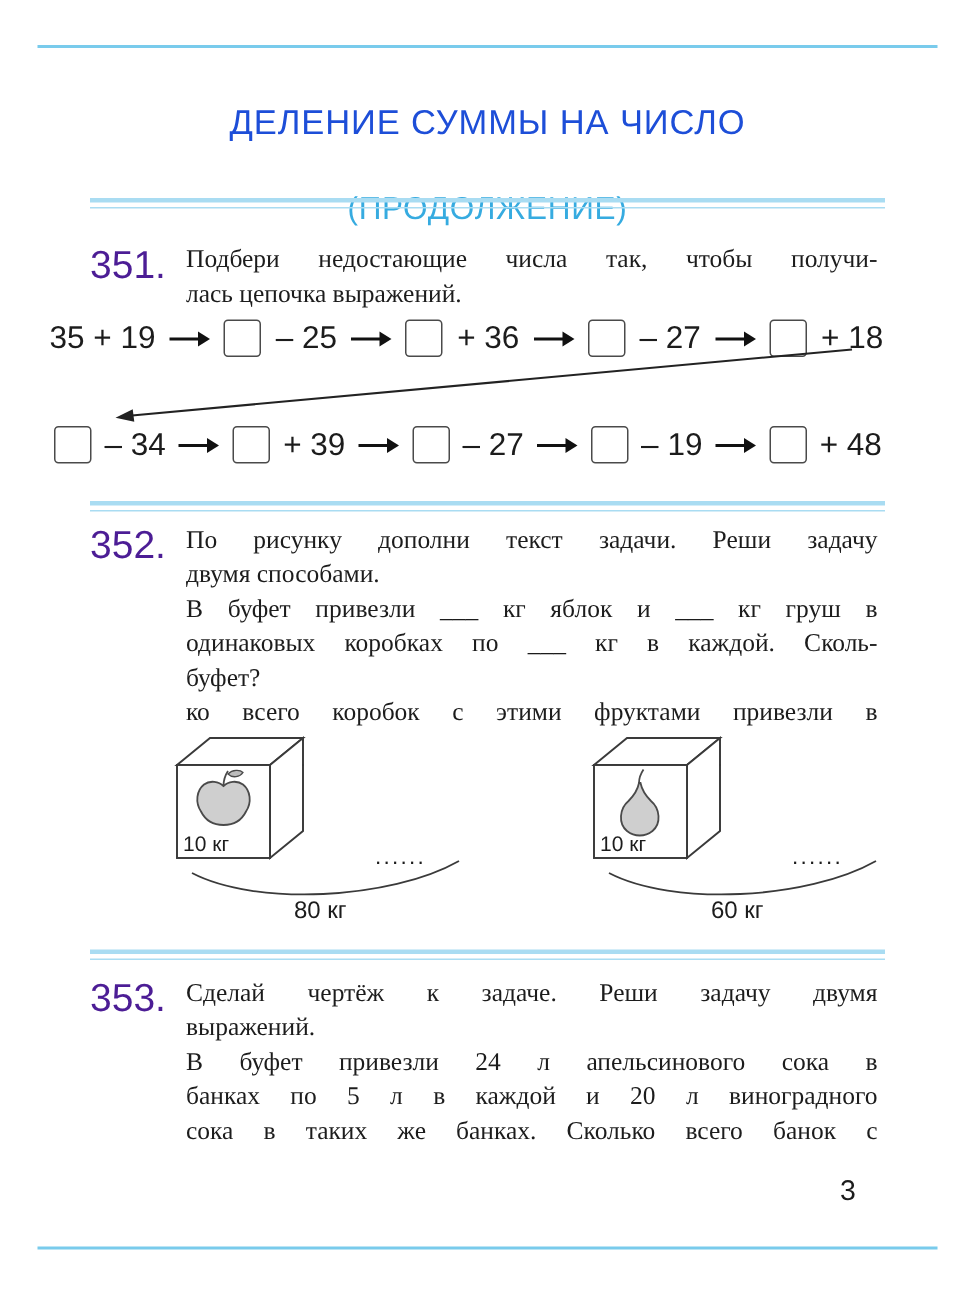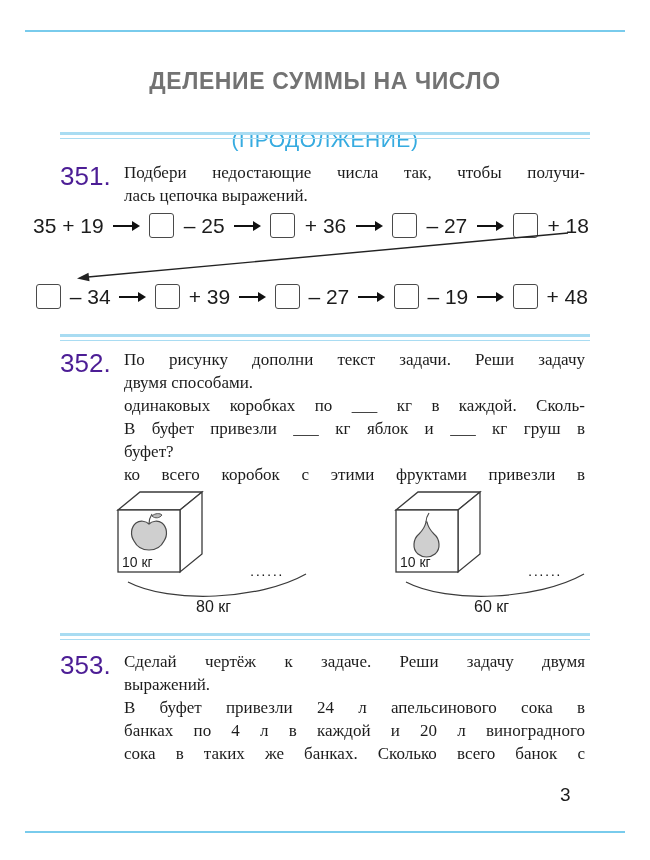--- a/index.html
+++ b/index.html
@@ -1,20 +1,20 @@
 <!DOCTYPE html>
 <html><head>
 <meta charset="utf-8">
 <style>
   html,body{margin:0;padding:0;background:#ededed;}
   .page{position:relative;width:650px;height:860px;background:#ffffff;
         font-family:"Liberation Sans",sans-serif;color:#1c1c1c;overflow:hidden;margin:0 auto;}
   .hrule{position:absolute;left:25px;width:600px;height:2px;background:#79cbec;}
   .title{position:absolute;top:68px;left:0;width:100%;text-align:center;
-         font-size:23px;font-weight:bold;color:#737373;letter-spacing:0.6px;}
+         font-size:23px;font-weight:normal;color:#1d4ed8;letter-spacing:0.6px;}
   .subtitle{position:absolute;top:96px;left:0;width:100%;text-align:center;
          font-size:21px;font-weight:400;color:#36abe0;letter-spacing:0.5px;margin-top:32px;}
   .divider{position:absolute;left:60px;width:530px;}
   .divider .d1{height:3px;background:#a9dcf2;}
   .divider .d2{height:1px;background:#a9dcf2;margin-top:3px;}
   .pnum{position:absolute;left:60px;width:60px;font-size:26px;font-weight:normal;color:#4c1d95;}
   .ptext{position:absolute;left:124px;width:461px;font-size:17px;line-height:23px;}
   .p-line{text-align:justify;text-align-last:justify;font-family:Liberation Serif, serif;}
   .p-line.last{text-align:left;text-align-last:left;}
   .chain{position:absolute;display:flex;align-items:center;justify-content:space-between;
@@ -89,22 +89,22 @@
 
   <div class="divider" style="top:334px">
     <div class="d1"></div>
     <div class="d2"></div>
   </div>
 
   <div class="pnum" style="top:348px">352.</div>
   <div class="ptext" style="top:348px">
     <div class="p-line">По рисунку дополни текст задачи. Реши задачу</div>
     <div class="p-line last">двумя способами.</div>
+    <div class="p-line">В буфет привезли ___ кг яблок и ___ кг груш в</div>
     <div class="p-line">одинаковых коробках по ___ кг в каждой. Сколь-</div>
-    <div class="p-line">В буфет привезли ___ кг яблок и ___ кг груш в</div>
     <div class="p-line last">буфет?</div>
     <div class="p-line">ко всего коробок с этими фруктами привезли в</div>
   </div>
 
   <svg class="figsvg" style="left:100px;top:482px" width="250" height="136" viewBox="0 0 250 136">
     <polygon points="18,28 40,10 102,10 80,28" fill="#ffffff" stroke="#3a3a3a" stroke-width="1.3"></polygon>
     <polygon points="80,28 102,10 102,72 80,90" fill="#ffffff" stroke="#3a3a3a" stroke-width="1.3"></polygon>
     <rect x="18" y="28" width="62" height="62" fill="#ffffff" stroke="#3a3a3a" stroke-width="1.3"></rect>
     <g>
       <path d="M49,42 c-3,-3 -9,-4 -13,-1 c-5,4 -6,12 -2,18 c3,6 8,9 15,9 c7,0 12,-3 15,-9 c4,-6 3,-14 -2,-18 c-4,-3 -10,-2 -13,1 z" fill="#cfcfcf" stroke="#4a4a4a" stroke-width="1.2"></path>
@@ -134,21 +134,21 @@
   <div class="divider" style="top:633px">
     <div class="d1"></div>
     <div class="d2"></div>
   </div>
 
   <div class="pnum" style="top:650px">353.</div>
   <div class="ptext" style="top:650px">
     <div class="p-line">Сделай чертёж к задаче. Реши задачу двумя</div>
     <div class="p-line last">выражений.</div>
     <div class="p-line">В буфет привезли 24 л апельсинового сока в</div>
-    <div class="p-line">банках по 4 л в каждой и 20 л виноградного</div>
+    <div class="p-line">банках по 5 л в каждой и 20 л виноградного</div>
     <div class="p-line">сока в таких же банках. Сколько всего банок с</div>
   </div>
 
   <div class="pageno">3</div>
 
   <div class="hrule" style="top:831px"></div>
 
 </div>
 
 </body></html>

